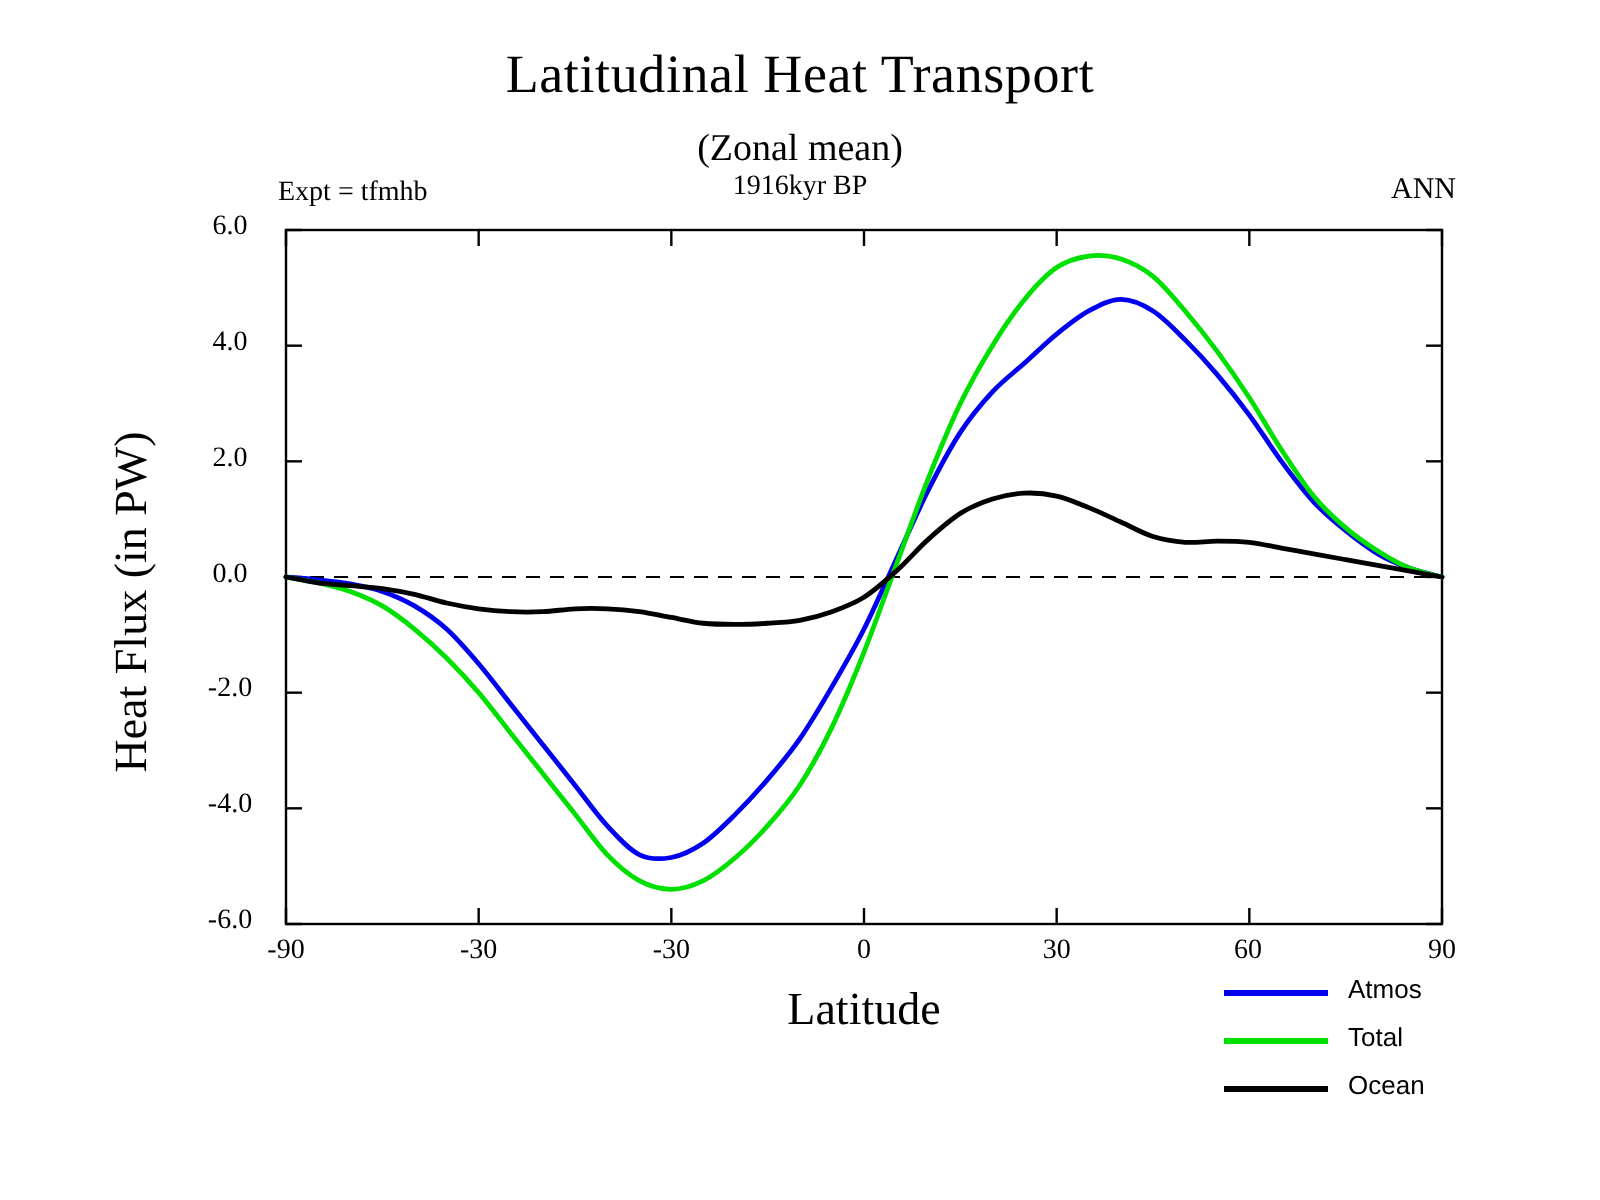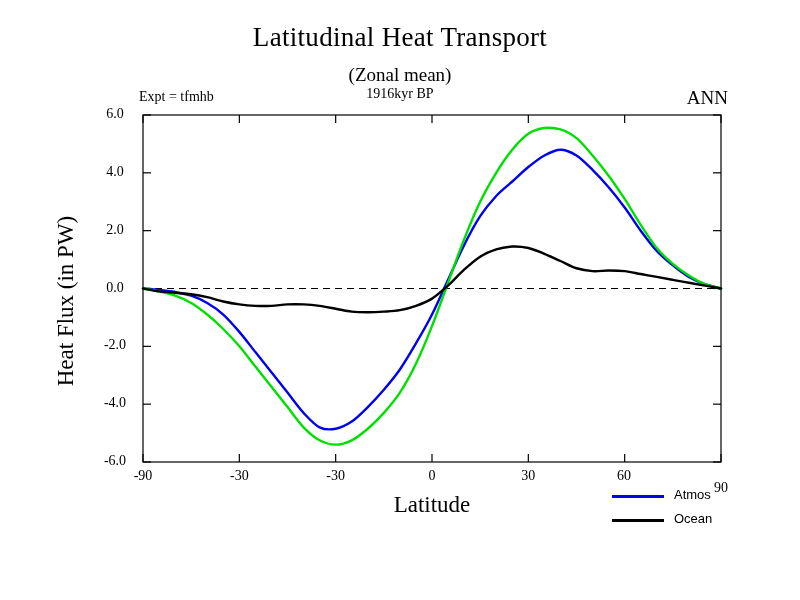--- a/index.html
+++ b/index.html
@@ -47,21 +47,21 @@
   .expt {
     position: absolute;
     left: 139px;
     top: 89px;
     font-size: 14px;
   }
   .season {
     position: absolute;
     right: 72px;
     top: 87px;
-    font-size: 19px;
+    font-size: 15px;
   }
   .ylabel {
     position: absolute;
     left: -64px;
     top: 288px;
     width: 260px;
     text-align: center;
     font-size: 23px;
     transform: rotate(-90deg);
     transform-origin: center center;
@@ -180,27 +180,31 @@
       <div class="tick-label-y" style="left: 95px; top: 395.167px;">-4.0</div>
       <div class="tick-label-y" style="left: 95px; top: 453px;">-6.0</div>
     </div>
   <div id="xtick-labels">
       <div class="tick-label-x" style="left: 123px; top: 468px;">-90</div>
       <div class="tick-label-x" style="left: 219.333px; top: 468px;">-30</div>
       <div class="tick-label-x" style="left: 315.667px; top: 468px;">-30</div>
       <div class="tick-label-x" style="left: 412px; top: 468px;">0</div>
       <div class="tick-label-x" style="left: 508.333px; top: 468px;">30</div>
       <div class="tick-label-x" style="left: 604px; top: 468px;">60</div>
-      <div class="tick-label-x" style="left: 701px; top: 468px; margin-top: 12px;">90</div>
+      <div class="tick-label-x" style="left: 701px; top: 468px;">90</div>
     </div>
 
   <div class="legend">
     <div class="legend-row">
       <div class="legend-line" style="background: rgb(0, 0, 238);"></div>
       <div class="legend-text">Atmos</div>
     </div>
     <div class="legend-row">
+      <div class="legend-line" style="background: rgb(0, 224, 0);"></div>
+      <div class="legend-text">Total</div>
+    </div>
+    <div class="legend-row">
       <div class="legend-line" style="background: rgb(0, 0, 0);"></div>
       <div class="legend-text">Ocean</div>
     </div>
   </div>
 
 </div>
 
 </body></html>

